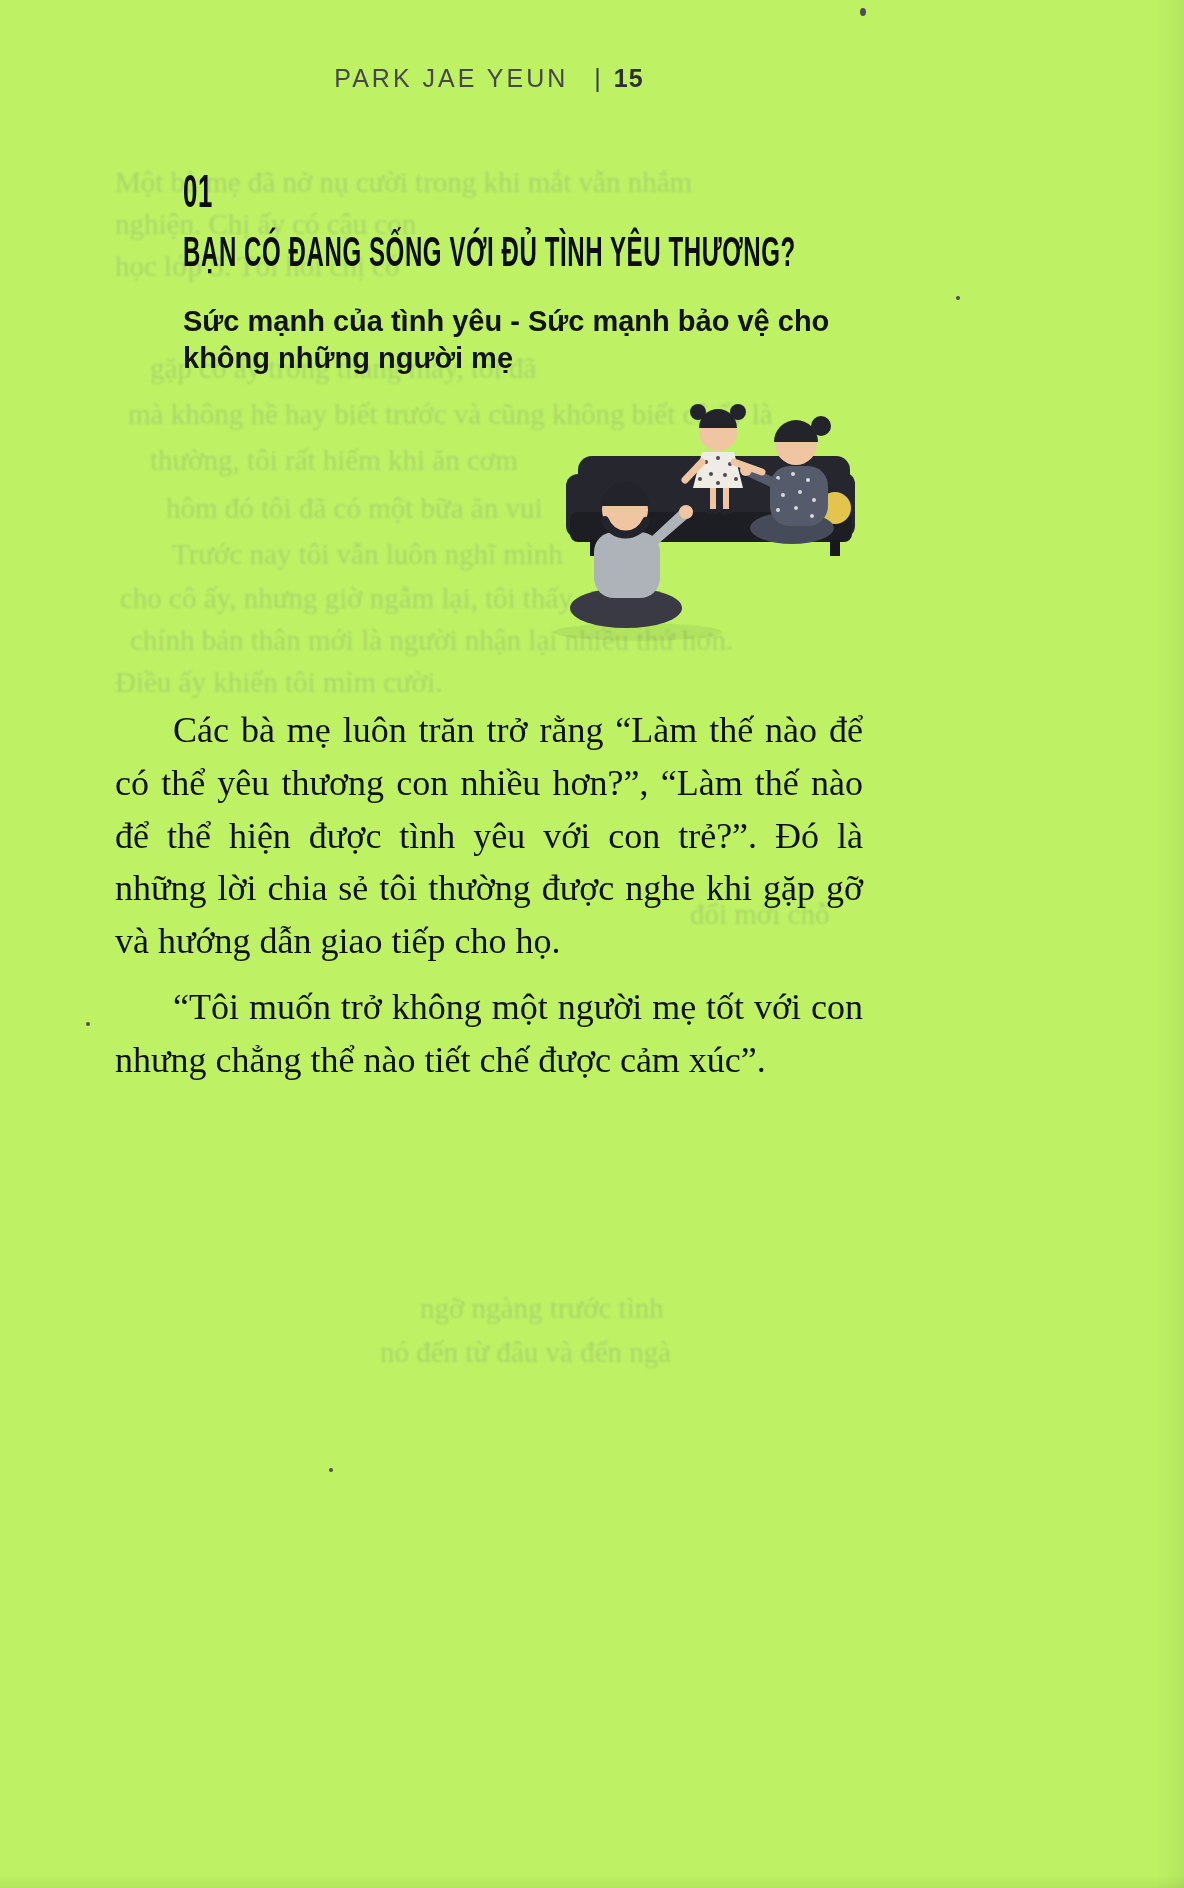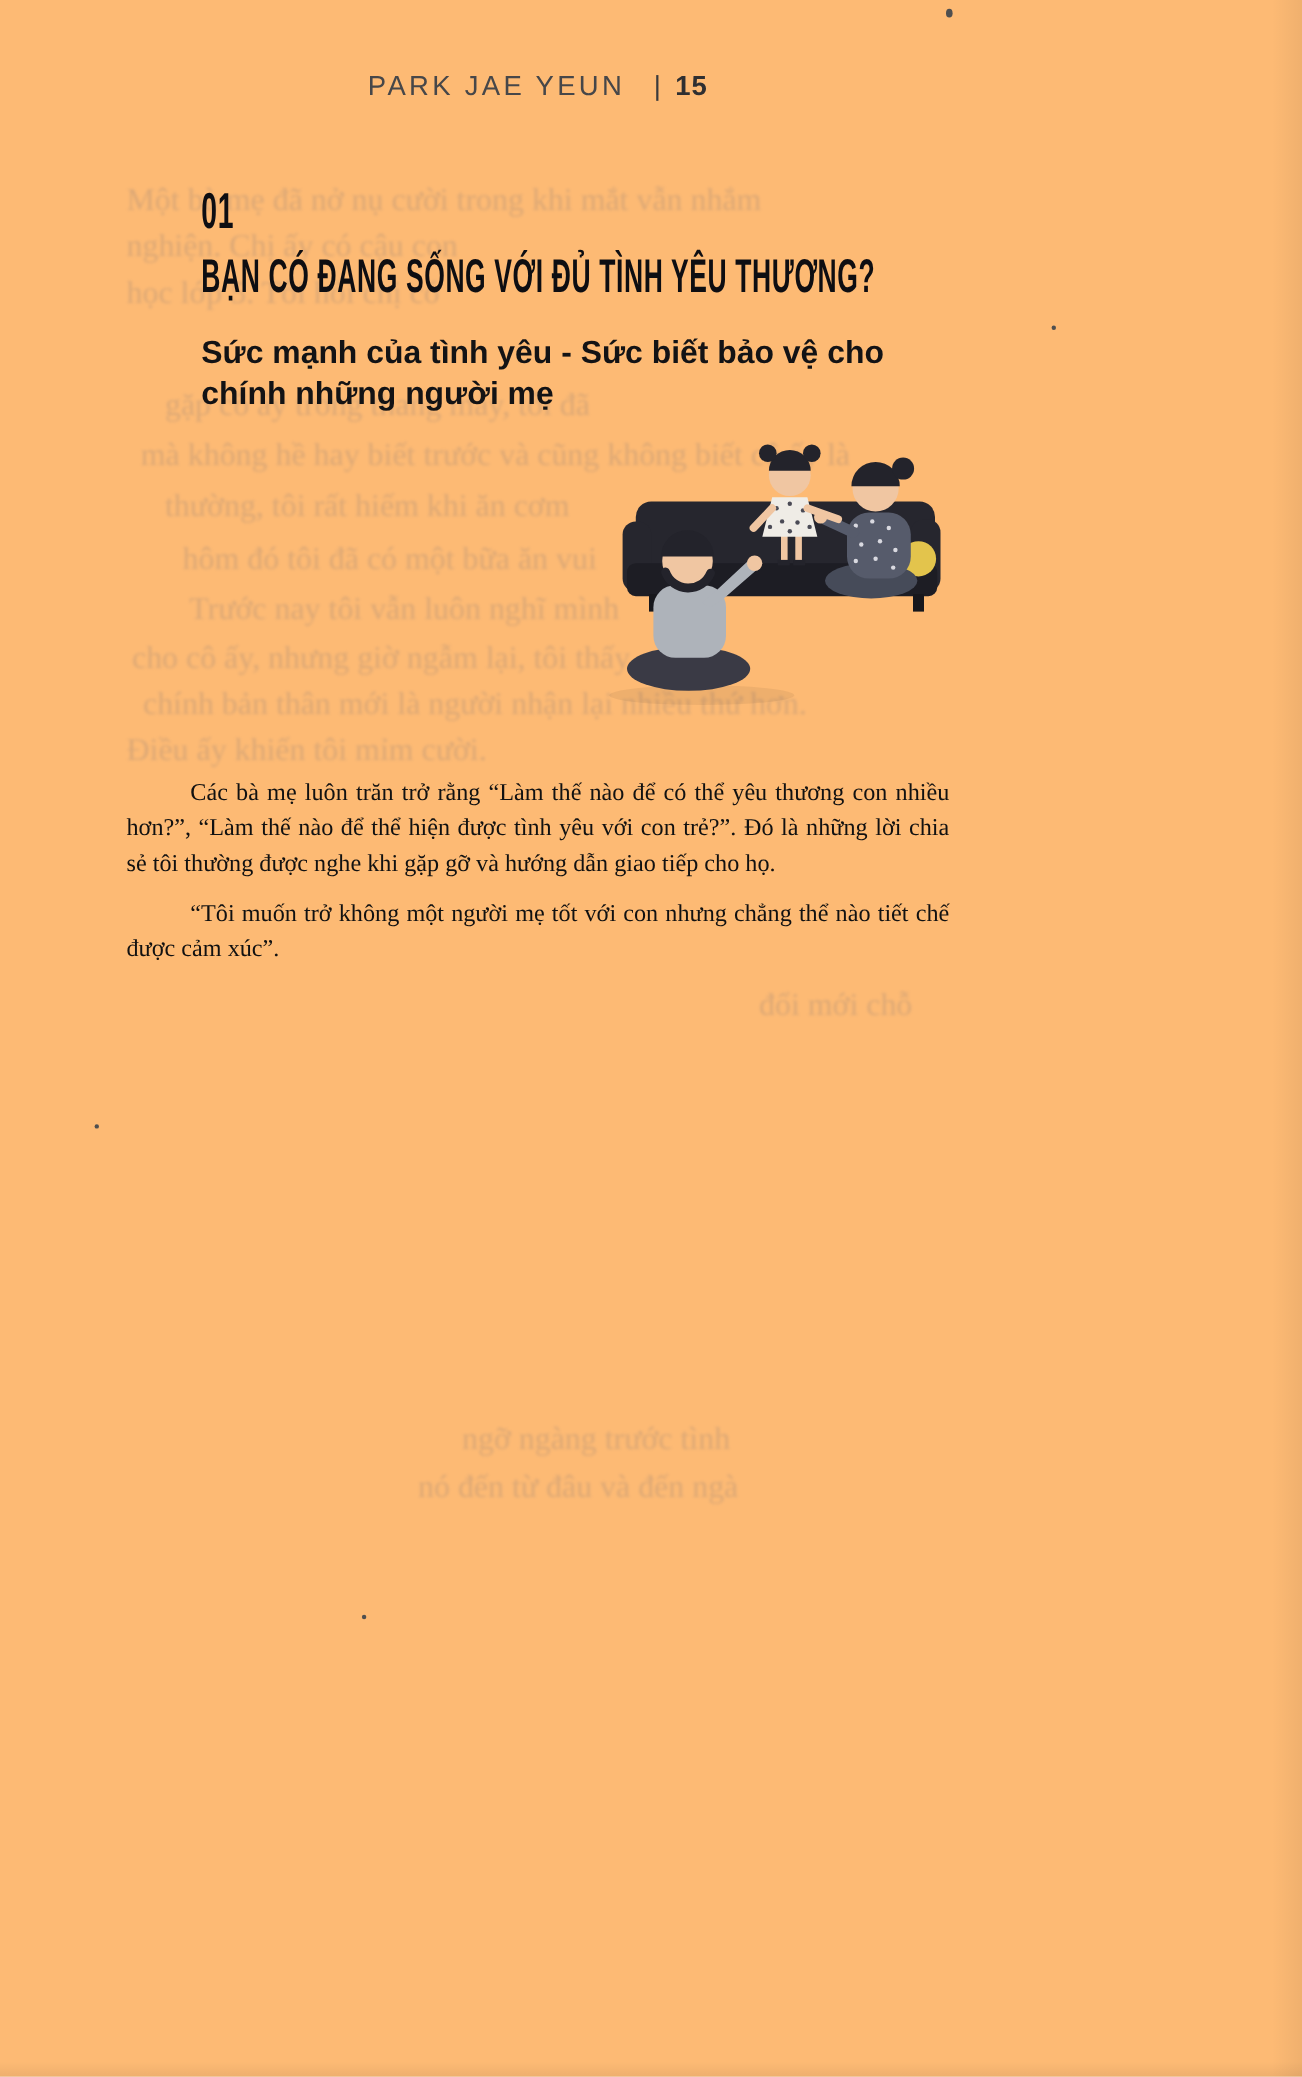--- a/index.html
+++ b/index.html
@@ -1,20 +1,20 @@
 <!DOCTYPE html>
 <html><head>
 <meta charset="utf-8">
 <style>
   html,body{margin:0;padding:0;background:#e9e9e9;}
   .page{
     position:relative;
     width:1184px;height:1888px;
     margin:0 auto;
-    background:#fdba74;
+    background:#bef264;
     overflow:hidden;
     font-family:"Liberation Serif",serif;
     color:#121212;
   }
   
   .edge-right{position:absolute;top:0;right:0;width:28px;height:100%;
     background:linear-gradient(to left,rgba(0,0,0,.055),rgba(0,0,0,0));pointer-events:none;}
   .edge-bottom{position:absolute;left:0;bottom:0;width:100%;height:14px;
     background:linear-gradient(to top,rgba(0,0,0,.06),rgba(0,0,0,0));pointer-events:none;}
   .speck{position:absolute;background:#4f4f4f;border-radius:50%;}
@@ -69,21 +69,21 @@
     color:#131315;width:676px;
   }
 
   
   .figure{position:absolute;top:380px;left:478px;width:388px;height:272px;}
   .figure svg{display:block;width:100%;height:100%;}
 
   
   .body-text{
     position:absolute;top:704px;left:115px;width:748px;
-    font-size:22px;line-height:1.467;text-align:justify;color:#111;
+    font-size:36px;line-height:1.467;text-align:justify;color:#111;
   }
   .body-text p{margin:0 0 13px;text-indent:58px;}
 </style>
 </head>
 <body>
 
 <div class="page">
 
   <div>
     <div class="ghost g0">Một bà mẹ đã nở nụ cười trong khi mắt vẫn nhắm</div>
@@ -106,21 +106,21 @@
     <span>PARK JAE YEUN</span>
     <span class="pagenum-wrap">
       <span class="bar">|</span>
       <span>15</span>
     </span>
   </header>
 
   <div class="chapter-head">
     <div class="chapter-number display">01</div>
     <h1 class="chapter-title display">BẠN CÓ ĐANG SỐNG VỚI ĐỦ TÌNH YÊU THƯƠNG?</h1>
-    <h2 class="chapter-subtitle">Sức mạnh của tình yêu - Sức biết bảo vệ cho chính những người mẹ</h2>
+    <h2 class="chapter-subtitle">Sức mạnh của tình yêu - Sức mạnh bảo vệ cho không những người mẹ</h2>
   </div>
 
   <div class="figure">
     <svg viewBox="0 0 388 272" xmlns="http://www.w3.org/2000/svg">
 
       <ellipse cx="160" cy="252" rx="84" ry="9" fill="#000000" opacity="0.06"></ellipse>
 
       <g>
         <rect x="100" y="76" width="272" height="62" rx="14" fill="#26262e"></rect>
         <rect x="88" y="94" width="26" height="64" rx="12" fill="#26262e"></rect>

